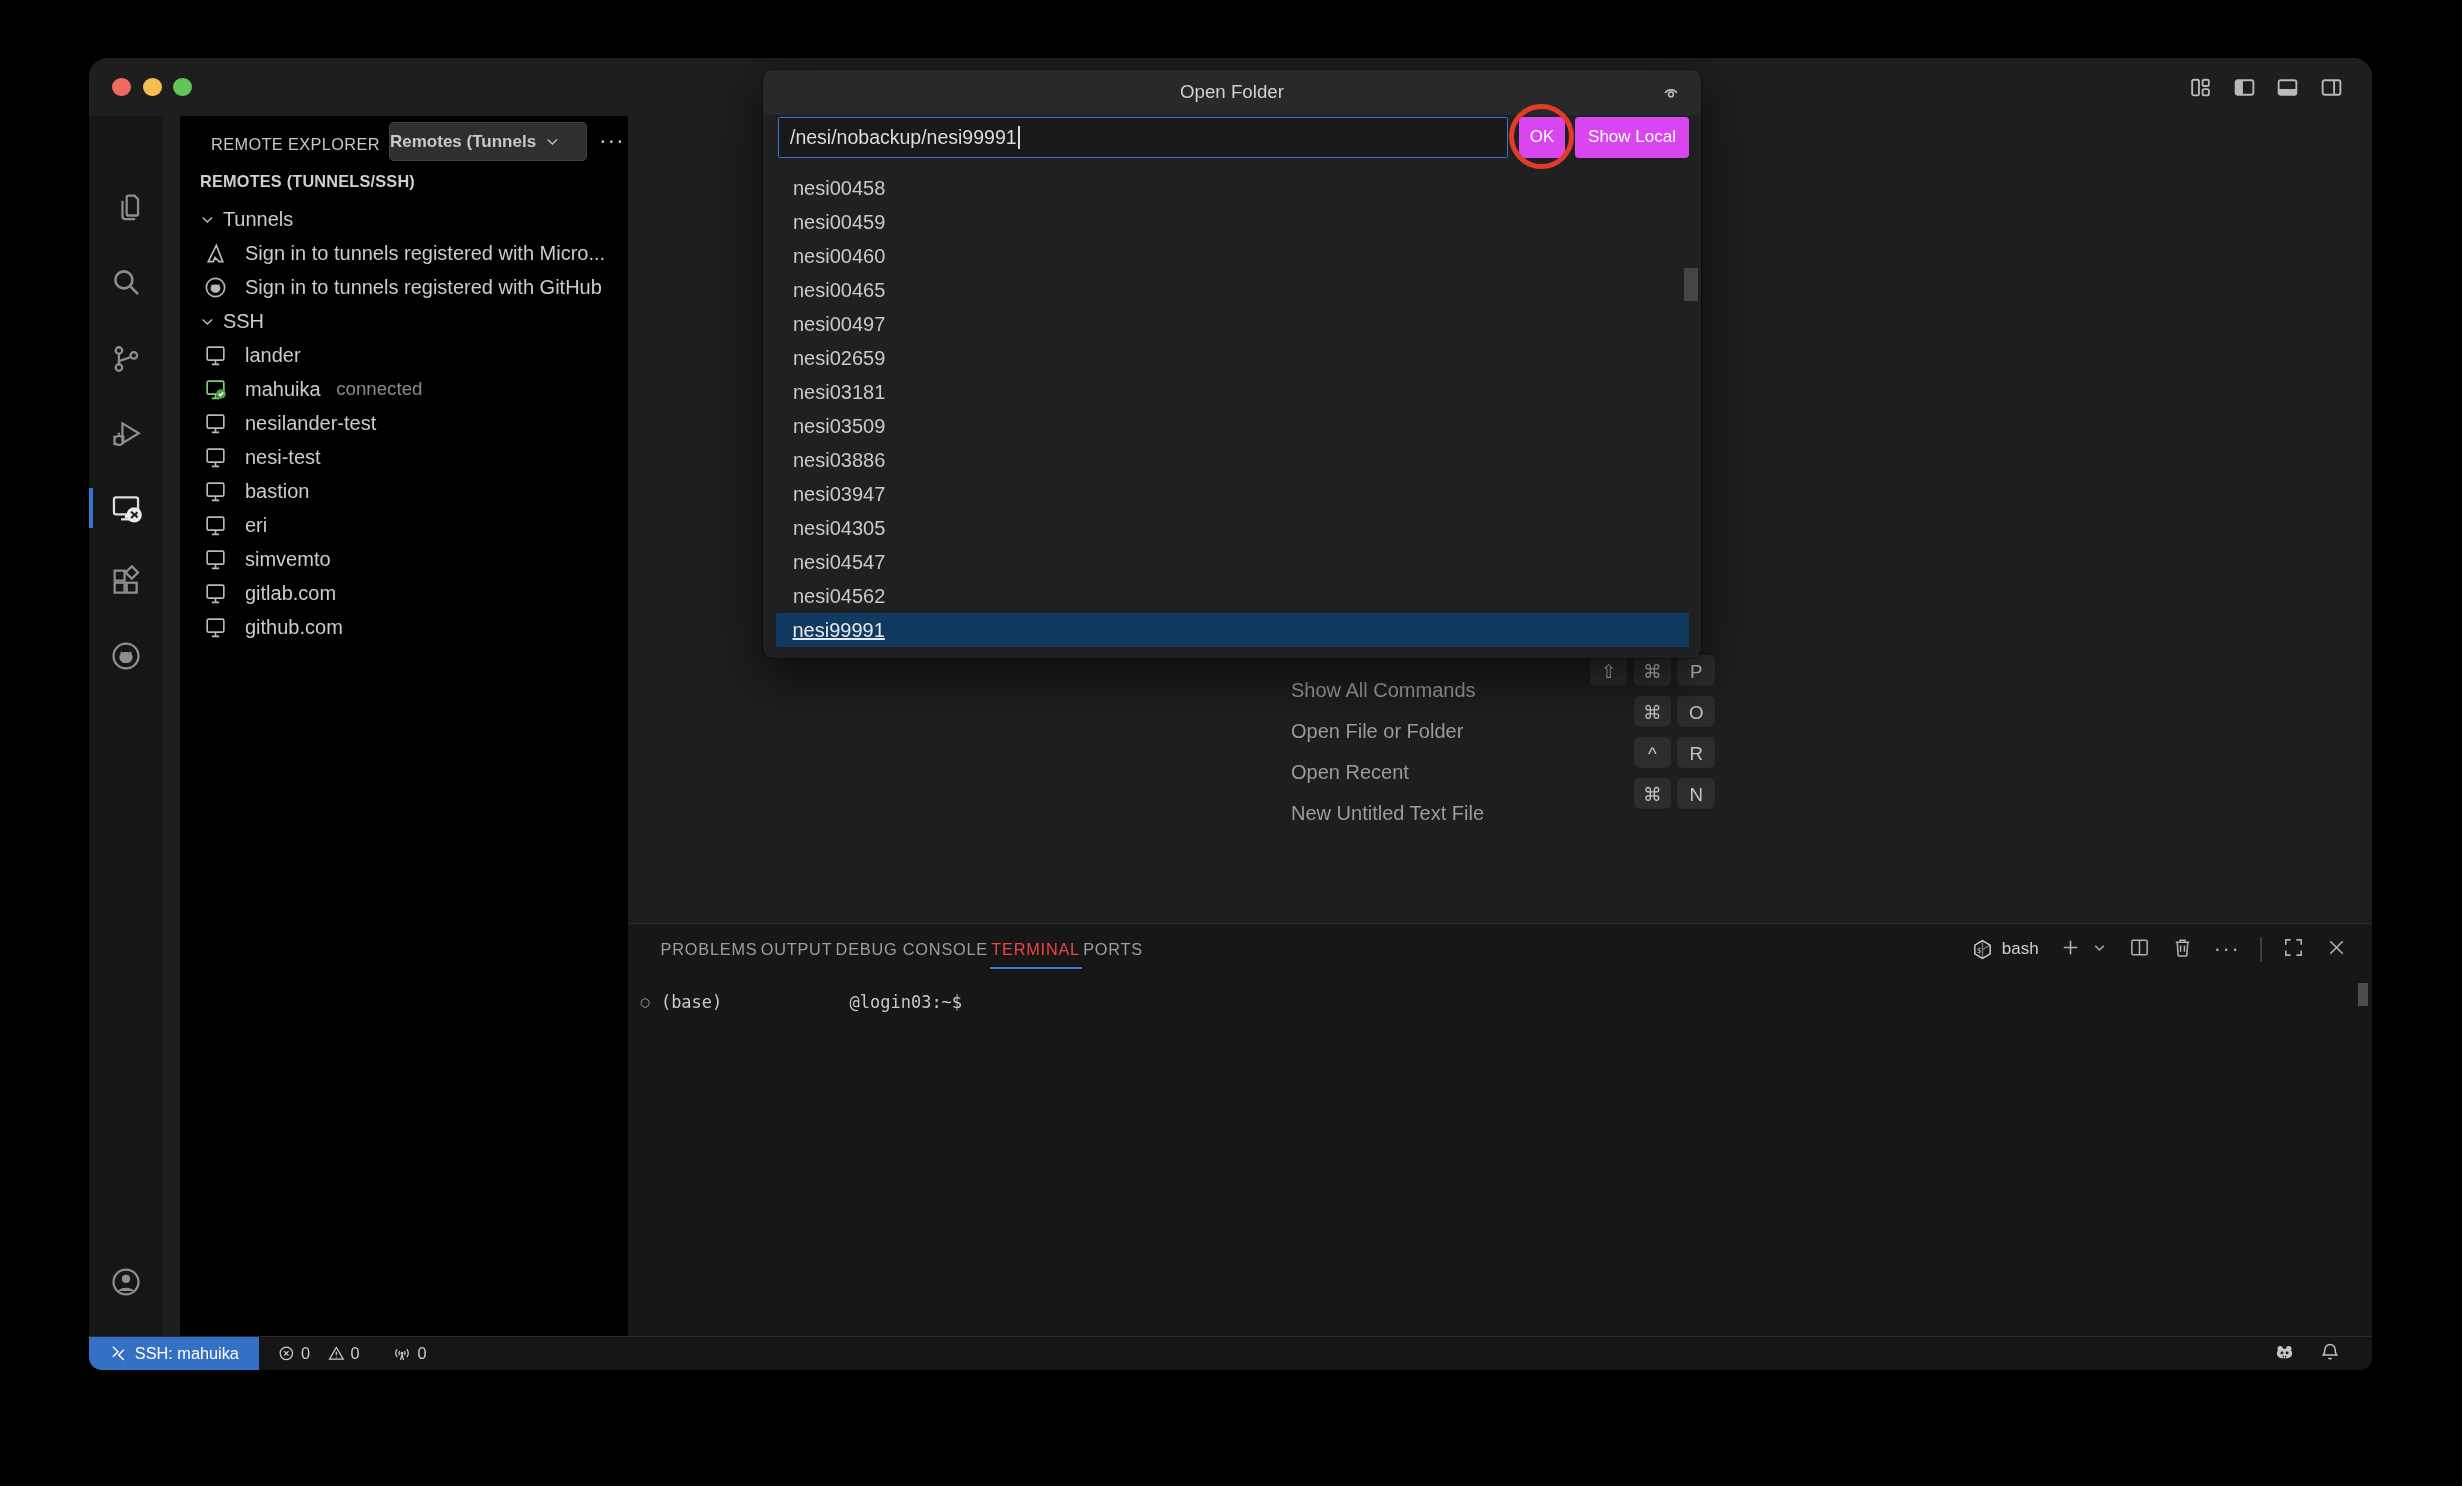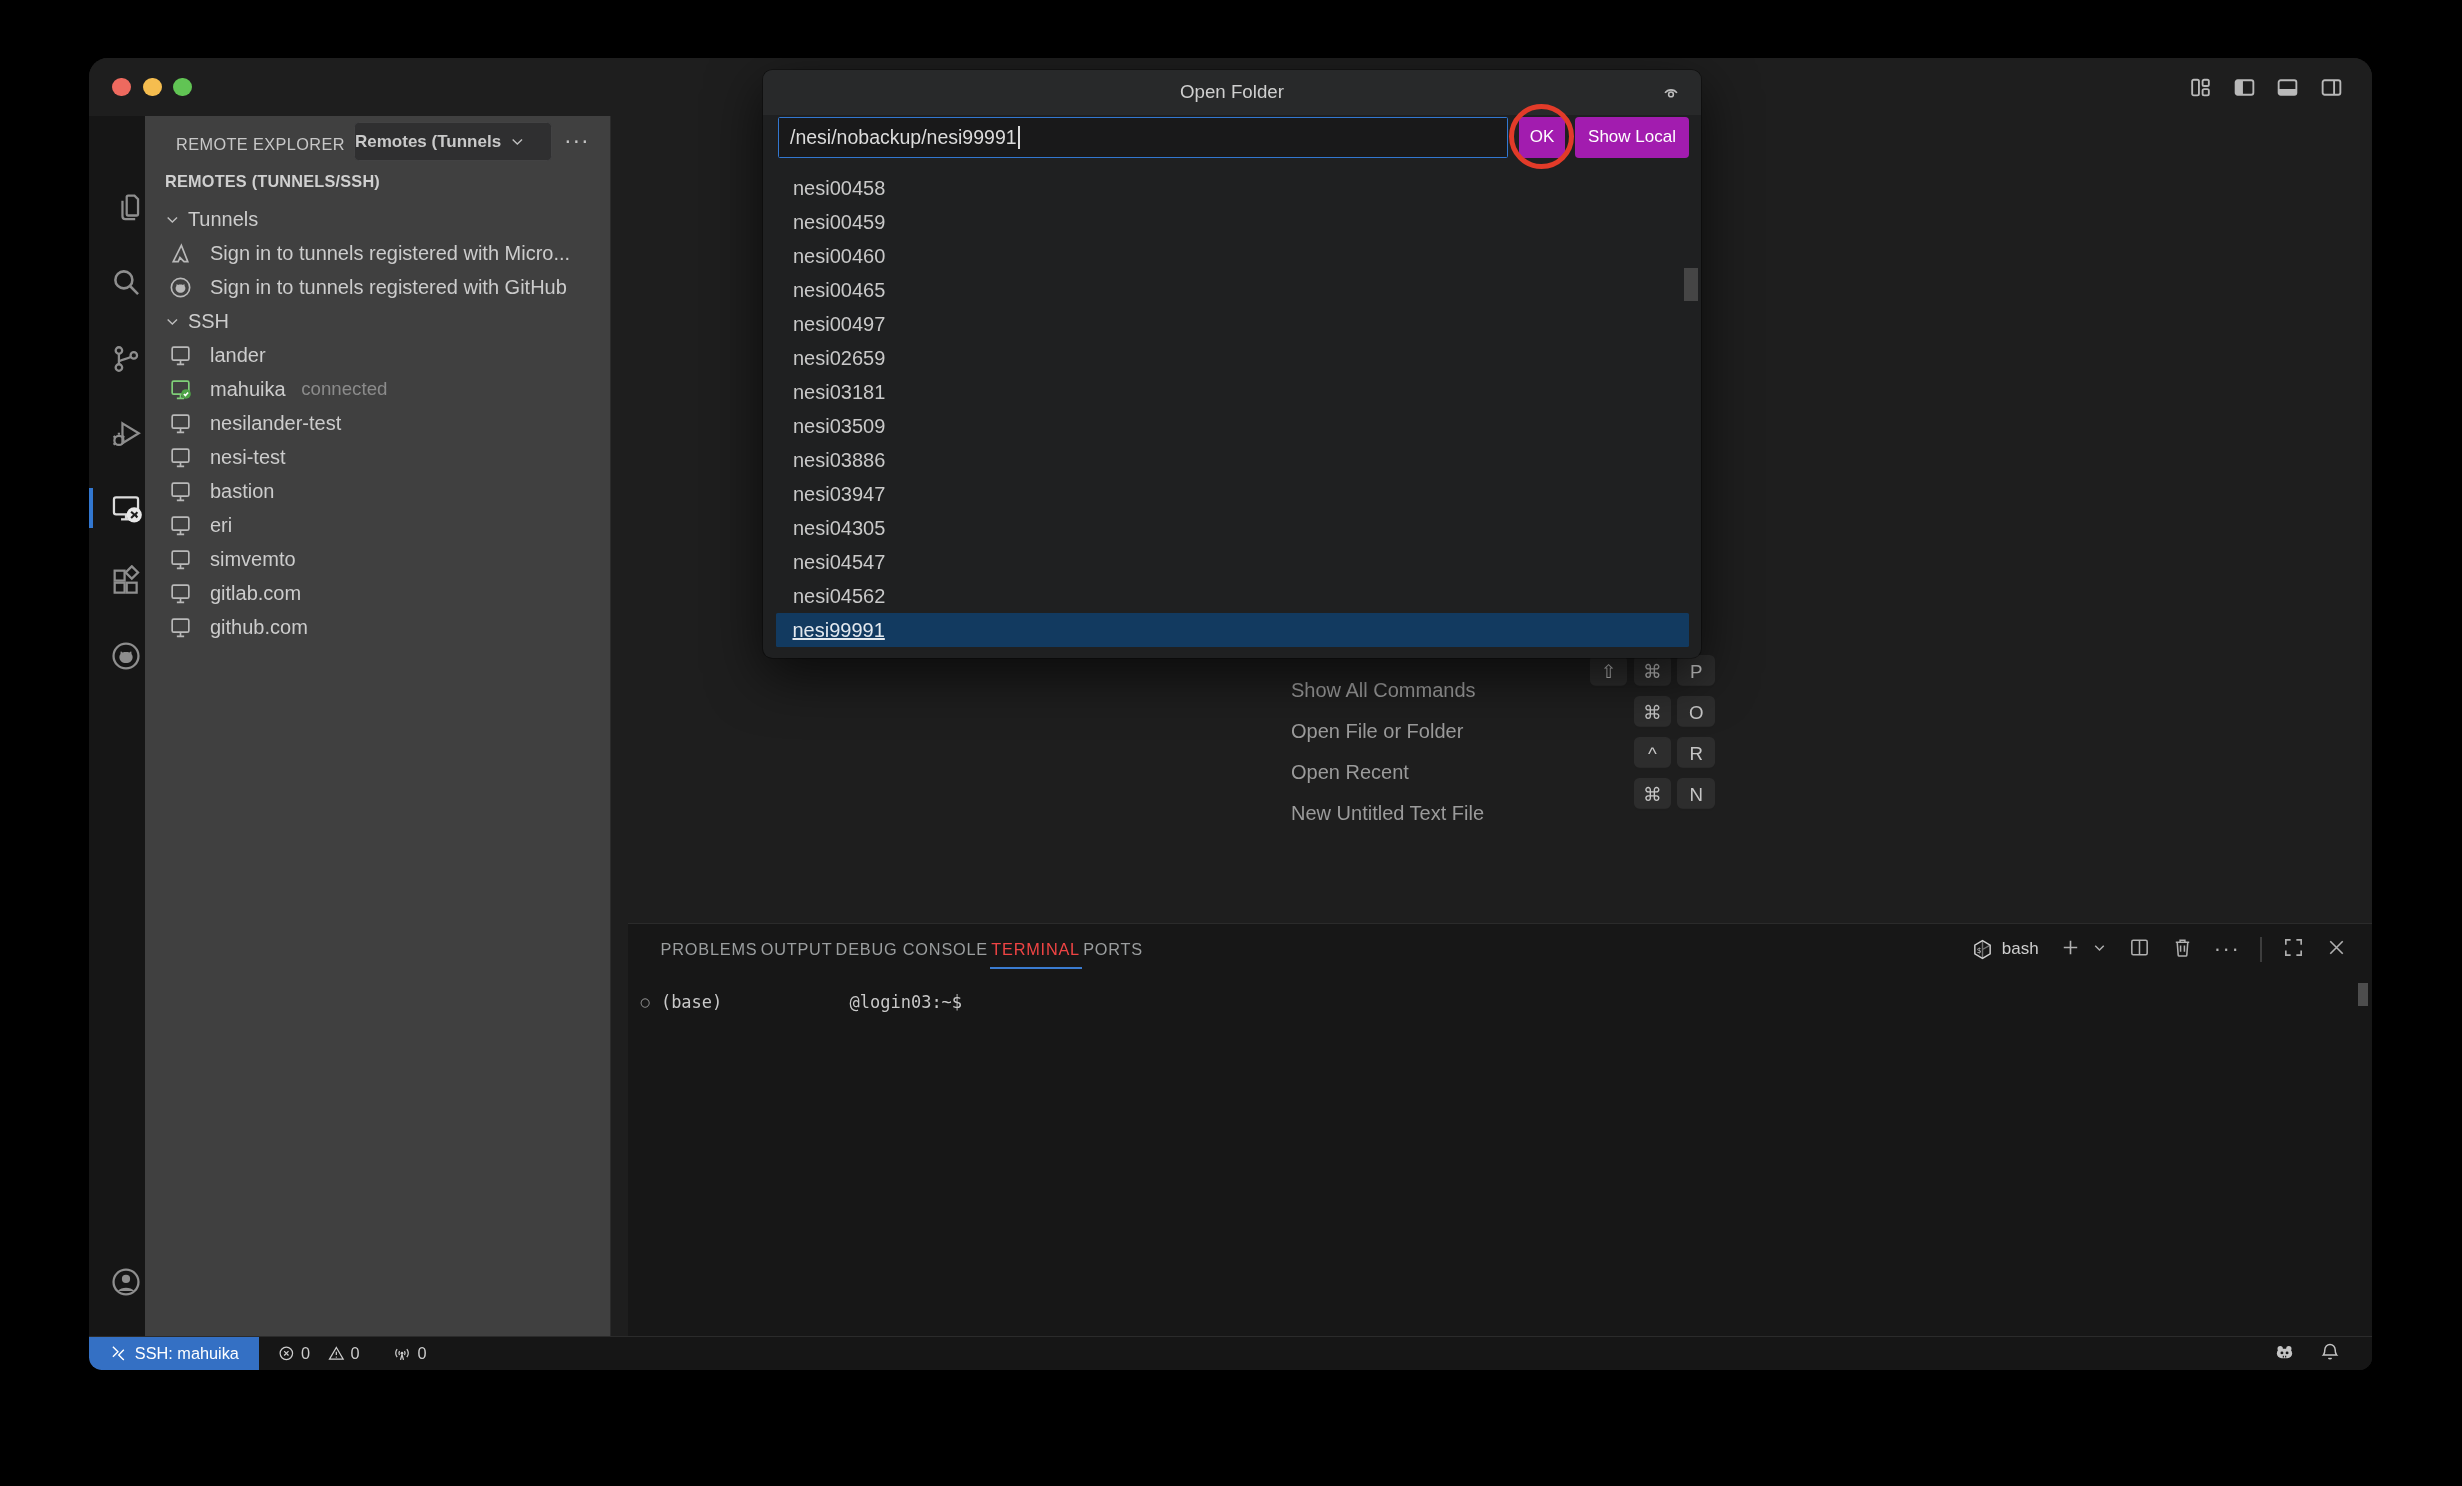--- a/index.html
+++ b/index.html
@@ -15,21 +15,21 @@
   .tl.green{left:84px;background:#61c454;}
   .tb-icons{position:absolute;right:28px;top:0;height:58px;display:flex;align-items:center;gap:18.7px;color:#b9b9b9;}
   .tb-icons svg{display:block;}
   
   .activitybar{position:absolute;left:0;top:58px;width:74px;height:1222px;background:#161616;}
   .ab-i{position:absolute;left:19.5px;width:34px;height:34px;color:#8e8e8e;}
   .ab-i svg{width:34px;height:34px;display:block;}
   .ab-i.active{color:#dcdcdc;}
   .ab-indicator{position:absolute;left:0;top:372px;width:3.9px;height:40px;background:#3277d0;}
   
-  .sidebar{position:absolute;left:56px;top:58px;width:465px;height:1222px;background:#404040;border-right:1.6px solid #2b2b2b;}
+  .sidebar{position:absolute;left:91px;top:58px;width:465px;height:1222px;background:#000000;border-right:1.6px solid #2b2b2b;}
   .sb-title{position:absolute;left:31px;top:18.7px;font-size:16.3px;color:#c8c8c8;letter-spacing:0.4px;}
   .sb-select{position:absolute;left:209px;top:6.2px;width:196px;height:37px;background:#2f2f30;border:0.8px solid #424243;
              border-radius:4.7px;display:flex;align-items:center;color:#c9c9c9;font-size:17px;}
   .sb-select .val{padding-left:0;white-space:nowrap;overflow:hidden;width:153px;font-weight:bold;}
   .sb-select svg{flex:0 0 auto;color:#bdbdbd;}
   .sb-more{position:absolute;left:419px;top:11px;font-size:23px;color:#c5c5c5;letter-spacing:0.8px;}
   .sb-section{position:absolute;left:20px;top:56px;font-size:16.3px;font-weight:bold;color:#d0d0d0;letter-spacing:0.2px;}
   .tree{position:absolute;left:0;top:86px;width:100%;}
   .trow{height:34px;display:flex;align-items:center;color:#cccccc;font-size:20px;}
   .trow .chev{margin-left:18px;width:18.7px;color:#bdbdbd;}
@@ -71,21 +71,21 @@
   
   .dialog{position:absolute;left:674px;top:11.7px;width:938px;height:588px;border-radius:9.3px;
           background:#1f2021;box-shadow:0 17px 54px rgba(0,0,0,.65), 0 0 0 0.8px rgba(0,0,0,.4);}
   .dlg-title{position:absolute;left:0;top:0;width:100%;height:45px;background:#28292a;border-radius:9.3px 9.3px 0 0;
              display:flex;align-items:center;justify-content:center;font-size:18.7px;color:#cfcfcf;}
   .dlg-eye{position:absolute;right:18.7px;top:11.7px;color:#bdbdbd;}
   .dlg-input{position:absolute;left:15px;top:47px;width:730px;height:41px;box-sizing:border-box;
              background:#19191a;border:1.6px solid #3277d0;border-radius:1.6px;display:flex;align-items:center;
              font-size:19.5px;color:#dcdcdc;padding-left:11px;}
   .caret{display:inline-block;width:1.6px;height:23px;background:#dcdcdc;margin-left:1.6px;}
-  .btn{position:absolute;top:47px;height:41px;background:#a21caf;border-radius:3.9px;display:flex;
+  .btn{position:absolute;top:47px;height:41px;background:#d946ef;border-radius:3.9px;display:flex;
        align-items:center;justify-content:center;color:#ffffff;font-size:17px;}
   .btn.ok{left:756px;width:46px;}
   .btn.showlocal{left:812px;width:114px;}
   .ring{position:absolute;left:746px;top:34px;width:65px;height:65px;border:5.4px solid #e23b29;border-radius:50%;
         box-sizing:border-box;pointer-events:none;}
   .qlist{position:absolute;left:0;top:101px;width:100%;}
   .qrow{height:34px;line-height:34px;padding-left:30px;font-size:20px;color:#c9c9c9;}
   .qrow.selected{margin:0 12.5px;padding-left:17px;background:#123a60;color:#e3e9ef;border-radius:1.6px;text-decoration:underline;}
   .dlg-scroll{position:absolute;right:3.1px;top:198px;width:14px;height:33px;background:#454545;}
 </style>

